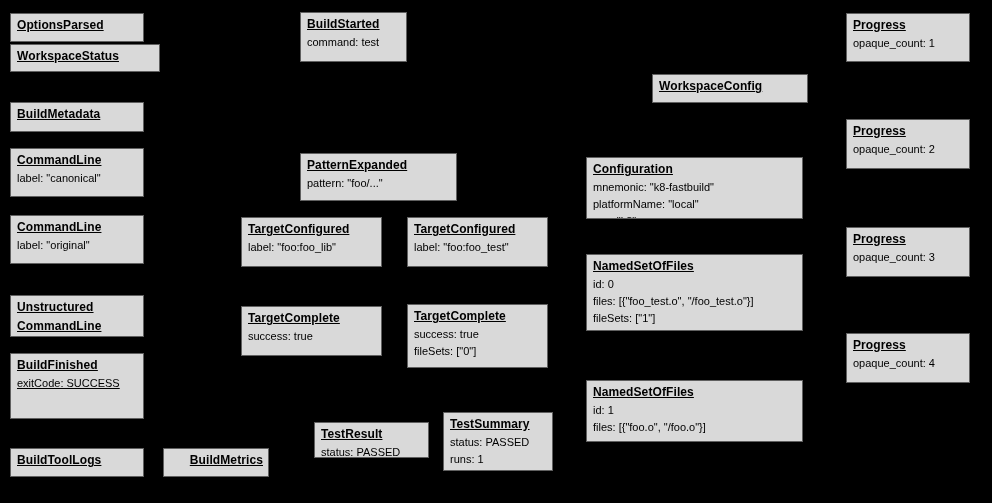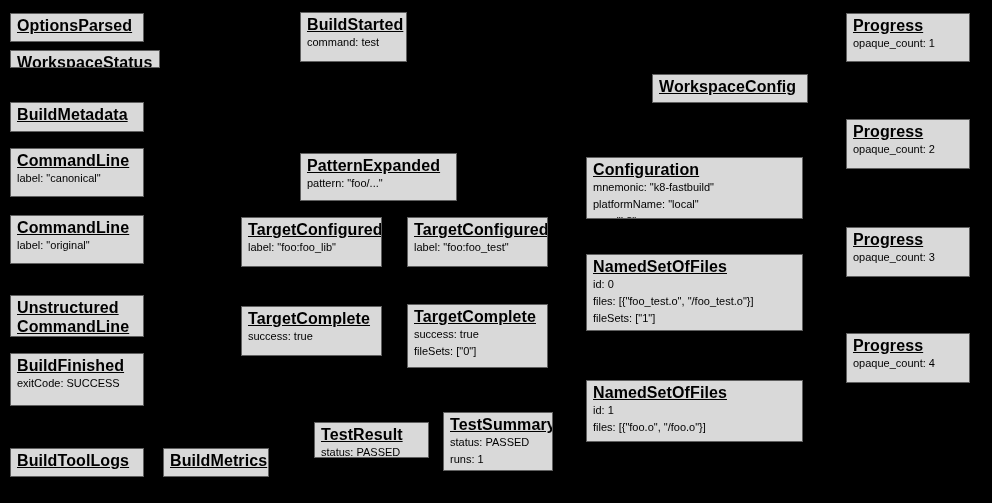--- a/index.html
+++ b/index.html
@@ -18,21 +18,21 @@
     position: absolute;
     box-sizing: border-box;
     background: var(--node-fill, #d9d9d9);
     border: 1px solid var(--node-border, #606060);
     color: var(--text, #000);
     padding: 2px 5px 2px 6px;
     overflow: hidden;
   }
   .node .t {
     display: block;
-    font-size: 16px;
+    font-size: 12px;
     font-weight: bold;
     line-height: 19px;
     text-decoration: underline;
     white-space: pre;
     letter-spacing: 0.1px;
   }
   .node .b {
     display: block;
     font-size: 11px;
     line-height: 17px;
@@ -42,21 +42,21 @@
 </head>
 <body>
 
 <div id="canvas">
 
   <div class="node" style="left:10px;top:13px;width:134px;height:29px;">
     <span class="t">OptionsParsed</span>
 
   </div>
 
-  <div class="node" style="left:10px;top:50px;width:150px;height:18px;">
+  <div class="node" style="left:10px;top:44px;width:150px;height:28px;">
     <span class="t">WorkspaceStatus</span>
 
   </div>
 
   <div class="node" style="left:10px;top:102px;width:134px;height:30px;">
     <span class="t">BuildMetadata</span>
 
   </div>
 
   <div class="node" style="left:10px;top:148px;width:134px;height:49px;">
@@ -68,21 +68,21 @@
     <span class="t">CommandLine</span>
     <span class="b">label: "original"</span>
   </div>
 
   <div class="node" style="left:10px;top:295px;width:134px;height:42px;">
     <span class="t">Unstructured
 CommandLine</span>
 
   </div>
 
-  <div class="node" style="left:10px;top:353px;width:134px;height:53px;">
+  <div class="node" style="left:10px;top:353px;width:134px;height:66px;text-decoration:underline;">
     <span class="t">BuildFinished</span>
     <span class="b">exitCode: SUCCESS</span>
   </div>
 
   <div class="node" style="left:10px;top:448px;width:134px;height:29px;">
     <span class="t">BuildToolLogs</span>
 
   </div>
 
   <div class="node" style="left:163px;top:448px;width:106px;height:29px;text-align:right;">

